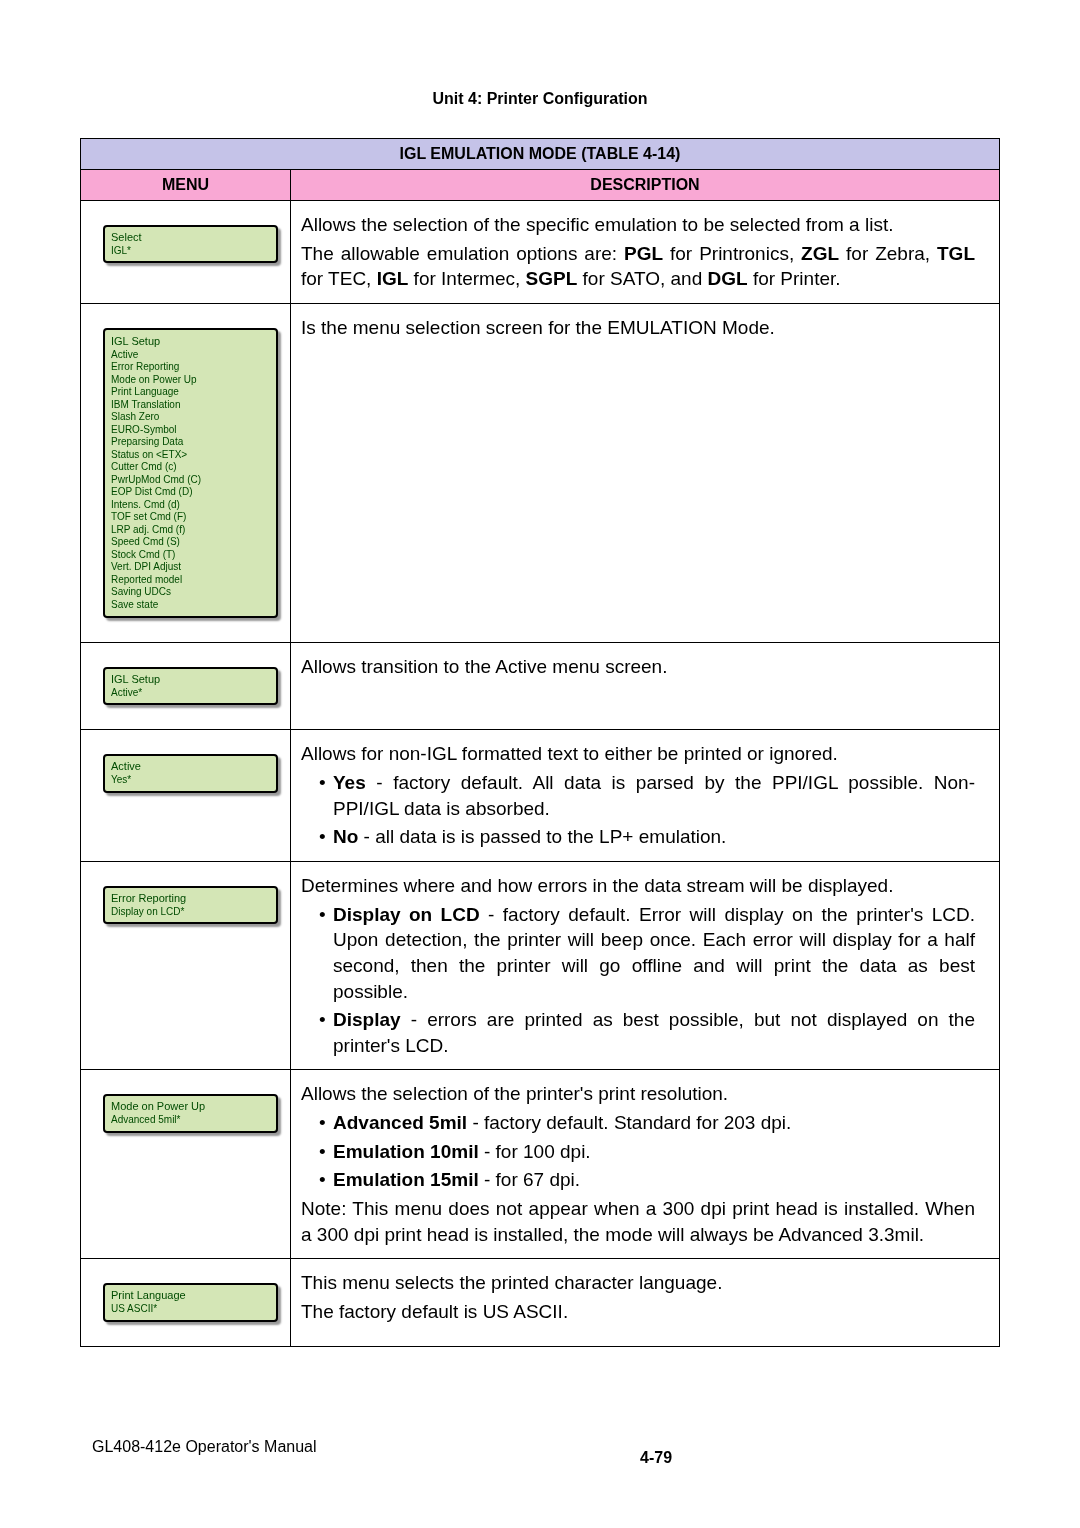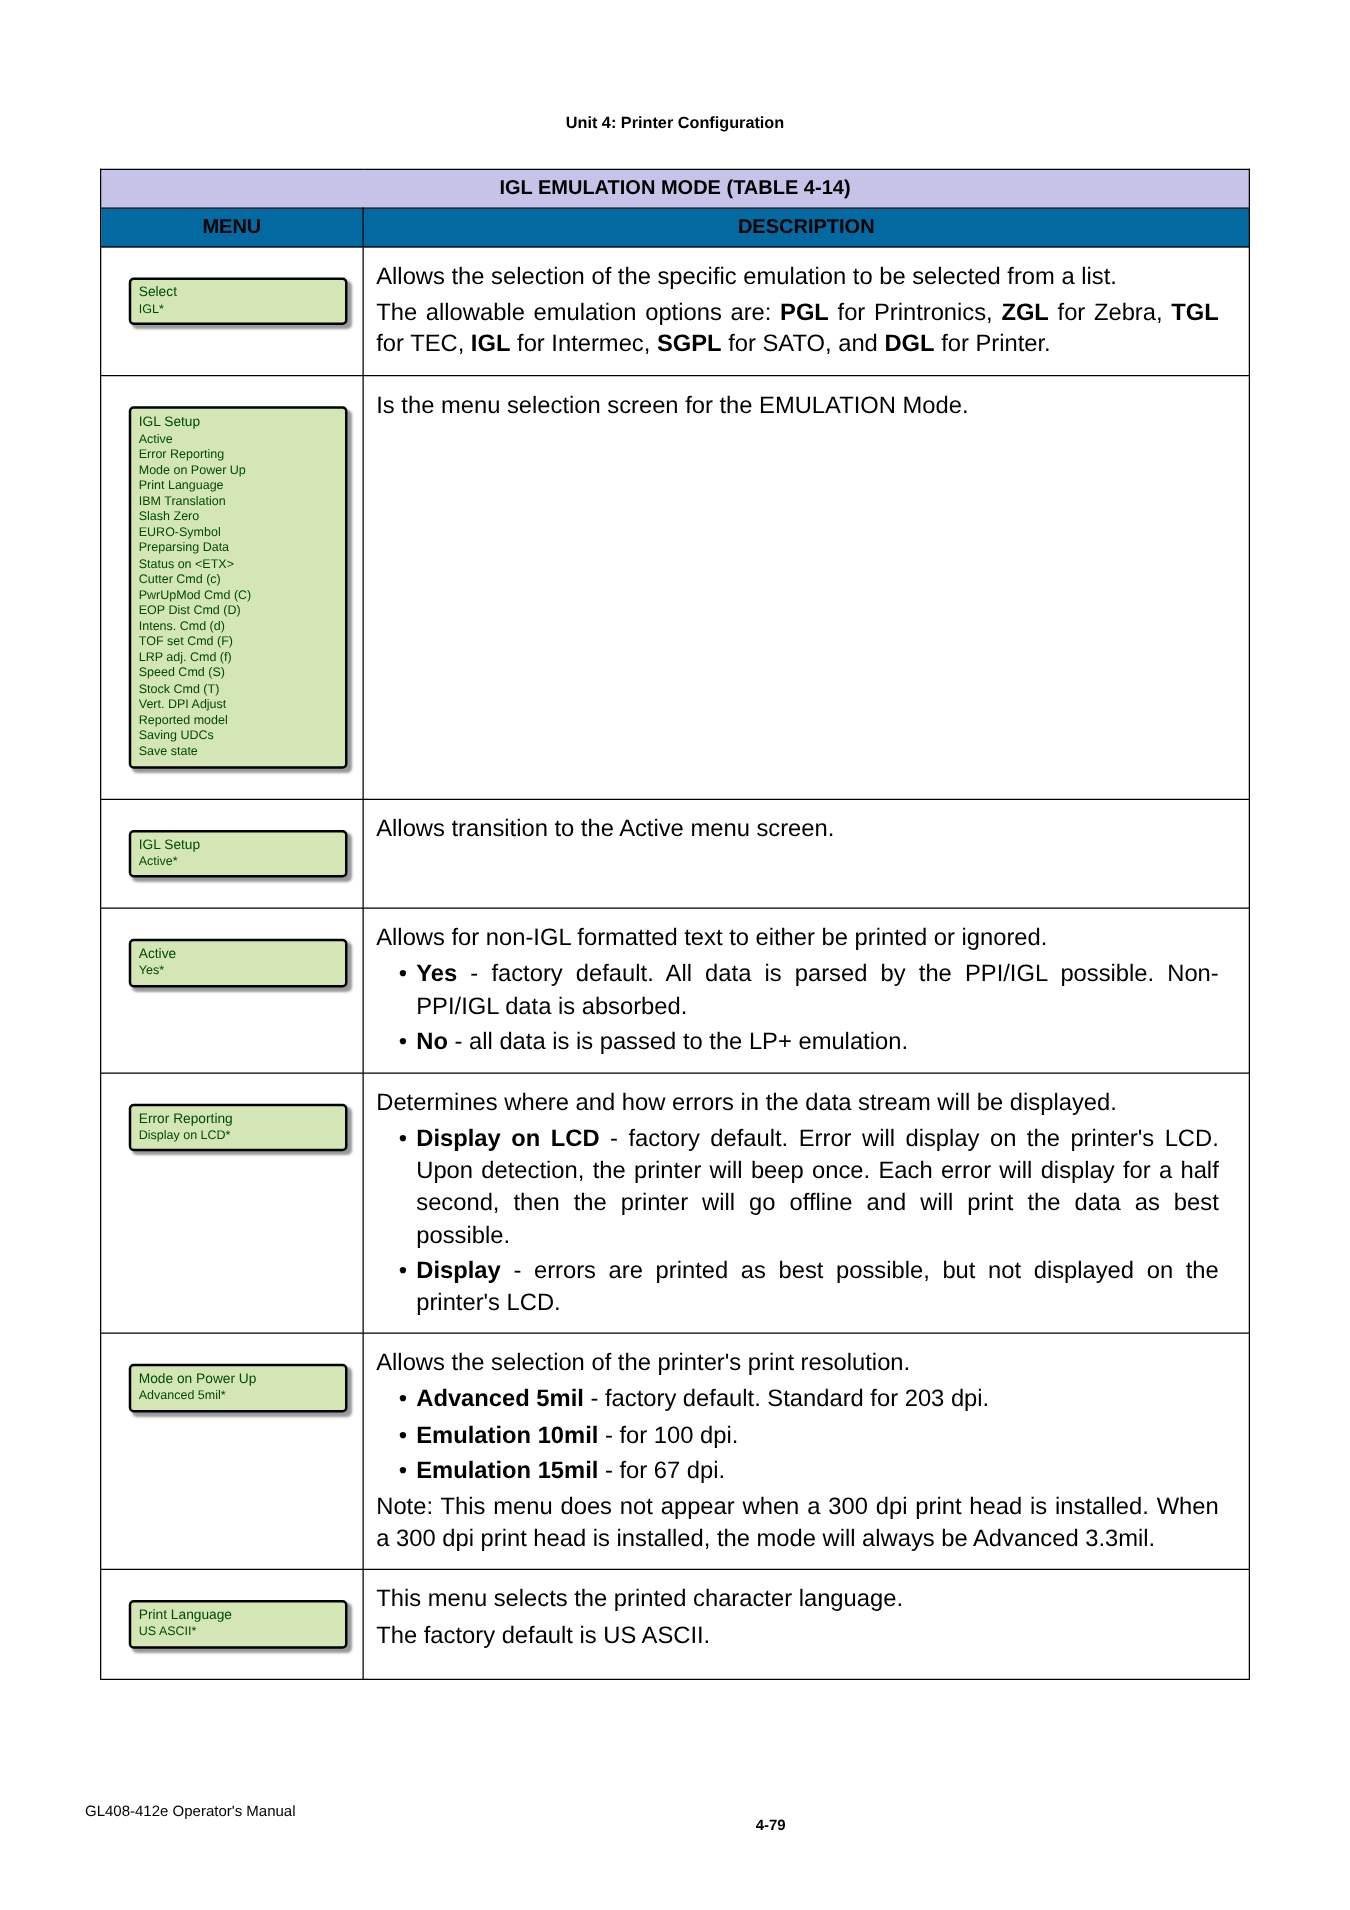--- a/index.html
+++ b/index.html
@@ -1,22 +1,22 @@
 <!DOCTYPE html>
 <html><head>
 <meta charset="utf-8">
 <style>
   * { box-sizing: border-box; margin: 0; padding: 0; }
   html, body { width: 1080px; height: 1528px; background: #fff; font-family: Arial, Helvetica, sans-serif; }
   .page { width: 1080px; height: 1528px; padding: 90px 80px 50px 80px; position: relative; }
-  .unit-header { text-align: center; font-size: 13px; font-weight: bold; margin-bottom: 30px; }
+  .unit-header { text-align: center; font-size: 16px; font-weight: bold; margin-bottom: 30px; }
   table.main { width: 100%; border-collapse: collapse; border-radius: 32px; }
   table.main > tbody > tr > td { border: 1.5px solid #000; vertical-align: top; }
   .title-row td { background: #c5c3e8; text-align: center; font-weight: bold; font-size: 16px; padding: 6px; }
-  .header-row td { background: #0369a1; text-align: center; font-weight: bold; font-size: 16px; padding: 6px; }
+  .header-row td { background: #f9a8d4; text-align: center; font-weight: bold; font-size: 16px; padding: 6px; }
   .menu-col { width: 210px; padding: 10px 8px 10px 8px; }
   .desc-col { padding: 8px 24px 8px 10px; font-size: 19px; line-height: 1.35; text-align: justify; }
   .desc-col p { margin: 3px 0; }
   .desc-col ul { list-style: none; padding-left: 18px; margin: 3px 0; }
   .desc-col ul li { position: relative; padding-left: 14px; margin: 3px 0; text-align: justify; }
   .desc-col ul li::before { content: "•"; position: absolute; left: 0; top: 0; }
   .lcd {
     border: 2px solid #000;
     border-radius: 4px;
     background: #d4e6b6;
@@ -24,21 +24,21 @@
     padding: 4px 6px;
     margin: 14px 4px 14px 14px;
     font-size: 10.5px;
     line-height: 1.25;
     color: #004b00;
     font-family: Arial, sans-serif;
   }
   .lcd .lcd-title { font-size: 11px; }
   .lcd .lcd-line { font-size: 10px; }
   .lcd.tall { padding: 5px 6px; }
-  .footer { position: absolute; bottom: 50px; left: 68px; right: 80px; display: flex; justify-content: space-between; font-size: 12px; }
+  .footer { position: absolute; bottom: 50px; left: 92px; right: 80px; display: flex; justify-content: space-between; font-size: 16px; }
   .footer .pg { font-weight: bold; margin: 11px auto; }
 </style>
 </head>
 <body>
 
 <div class="page">
   <div class="unit-header">Unit 4:  Printer Configuration</div>
 
   <table class="main">
     <tbody>

